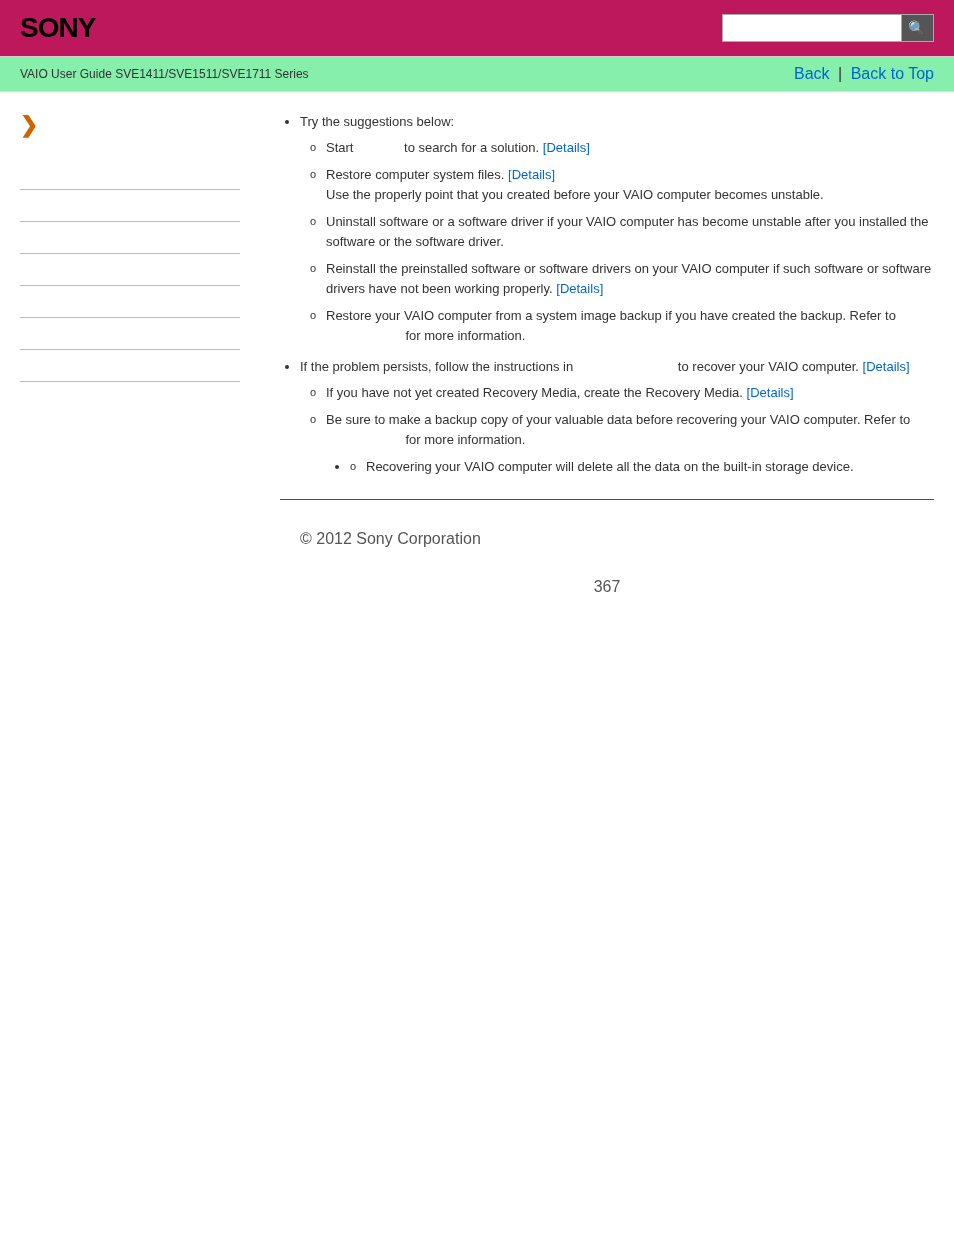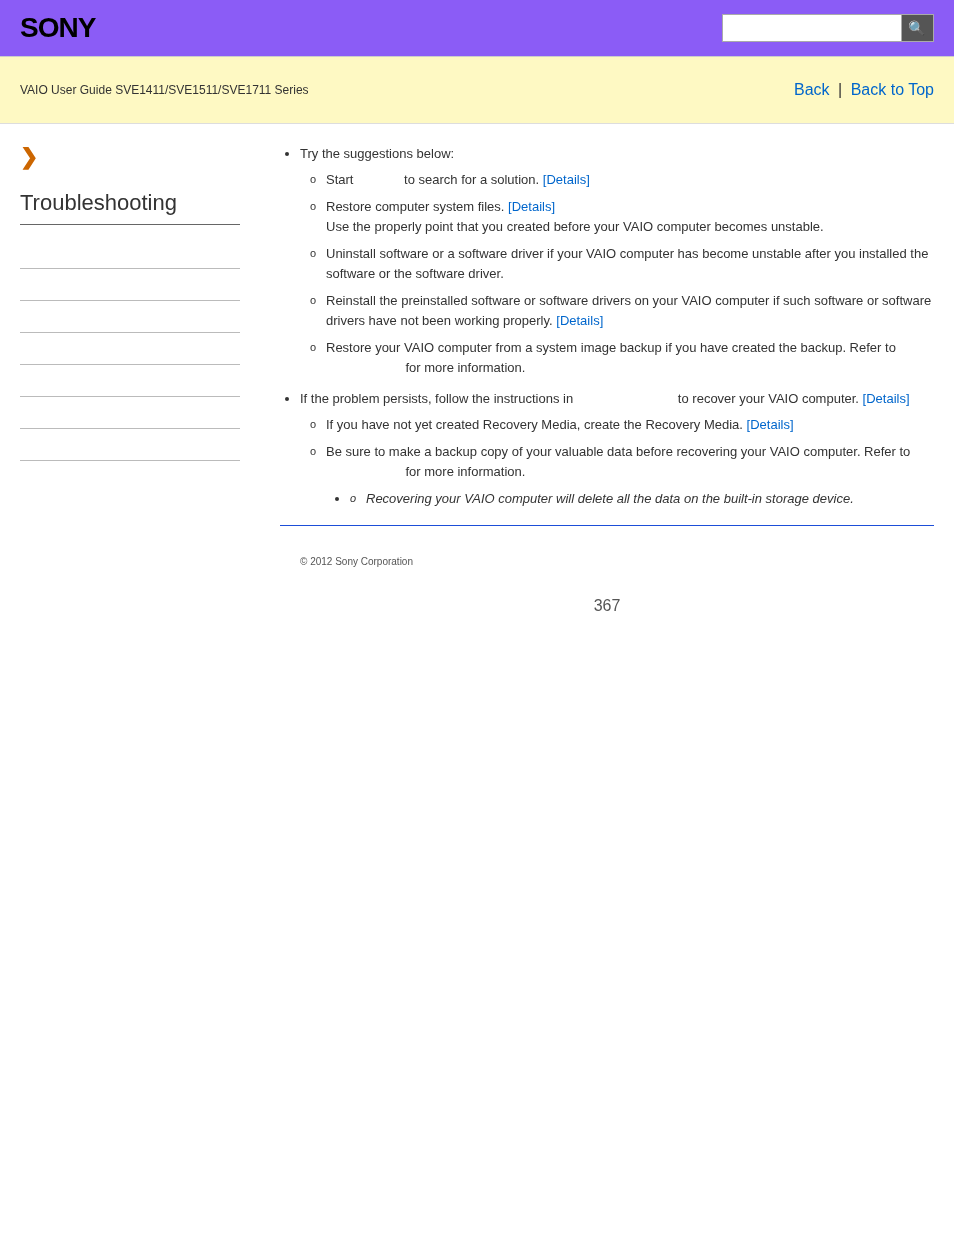--- a/index.html
+++ b/index.html
@@ -7,21 +7,21 @@
       font-family: Arial, Helvetica, sans-serif;
       font-size: 13px;
       color: #333;
       background: #fff;
       width: 954px;
       min-height: 1235px;
     }
 
     
     .header {
-      background: #8b5cf6;
+      background: #be185d;
       padding: 12px 20px;
       display: flex;
       align-items: center;
       justify-content: space-between;
       border-bottom: 1px solid #ccc;
     }
     .sony-logo {
       font-size: 28px;
       font-weight: 900;
       color: #000;
@@ -50,26 +50,26 @@
       cursor: pointer;
       display: flex;
       align-items: center;
       justify-content: center;
       color: #fff;
       font-size: 14px;
     }
 
     
     .nav-bar {
-      padding: 24px 20px;
+      padding: 8px 20px;
       display: flex;
       justify-content: space-between;
       align-items: center;
       border-bottom: 1px solid #ddd;
-      background: #fef9c3;
+      background: #86efac;
     }
     .nav-title {
       font-size: 12px;
       color: #333;
     }
     .nav-links {
       font-size: 16px;
     }
     .nav-links a {
       color: #0066cc;
@@ -155,38 +155,37 @@
       color: #333;
       font-size: 11px;
       top: 1px;
     }
     .sub-sub-list {
       list-style: disc;
       padding-left: 24px;
       margin-top: 8px;
     }
     .sub-sub-list li {
-      margin-bottom: 16px;
+      margin-bottom: 22px;
       line-height: 1.5;
-      font-style: italic;
     }
     a.details-link {
       color: #0066cc;
       text-decoration: none;
     }
 
     .content-section {
       border-bottom: 1px solid #1d4ed8;
       margin-bottom: 10px;
     }
 
     
     .footer {
       padding: 20px 20px;
-      font-size: 10px;
+      font-size: 16px;
       color: #555;
     }
     .page-number {
       text-align: center;
       font-size: 16px;
       color: #555;
       padding: 10px 0;
     }
   </style>
 </head>
@@ -208,21 +207,20 @@
     <a href="#">Back</a>
     <span class="sep"> | </span>
     <a href="#">Back to Top</a>
   </div>
 </div>
 
 <div class="main-content">
 
   <div class="sidebar">
     <span class="sidebar-arrow">❯</span>
-    <div class="sidebar-title">Troubleshooting</div>
     <ul class="sidebar-links">
       <li><a href="#">&nbsp;</a></li>
       <li><a href="#">&nbsp;</a></li>
       <li><a href="#">&nbsp;</a></li>
       <li><a href="#">&nbsp;</a></li>
       <li><a href="#">&nbsp;</a></li>
       <li><a href="#">&nbsp;</a></li>
       <li><a href="#">&nbsp;</a></li>
     </ul>
   </div>

